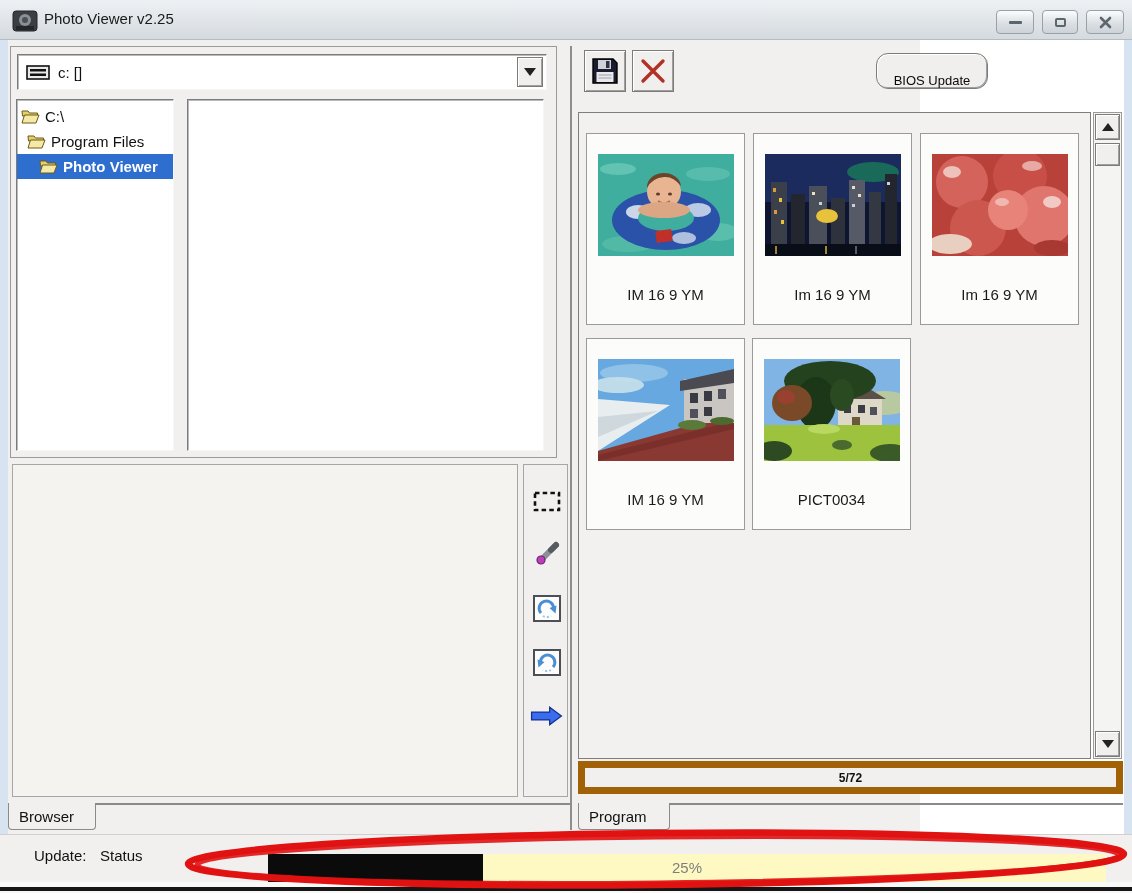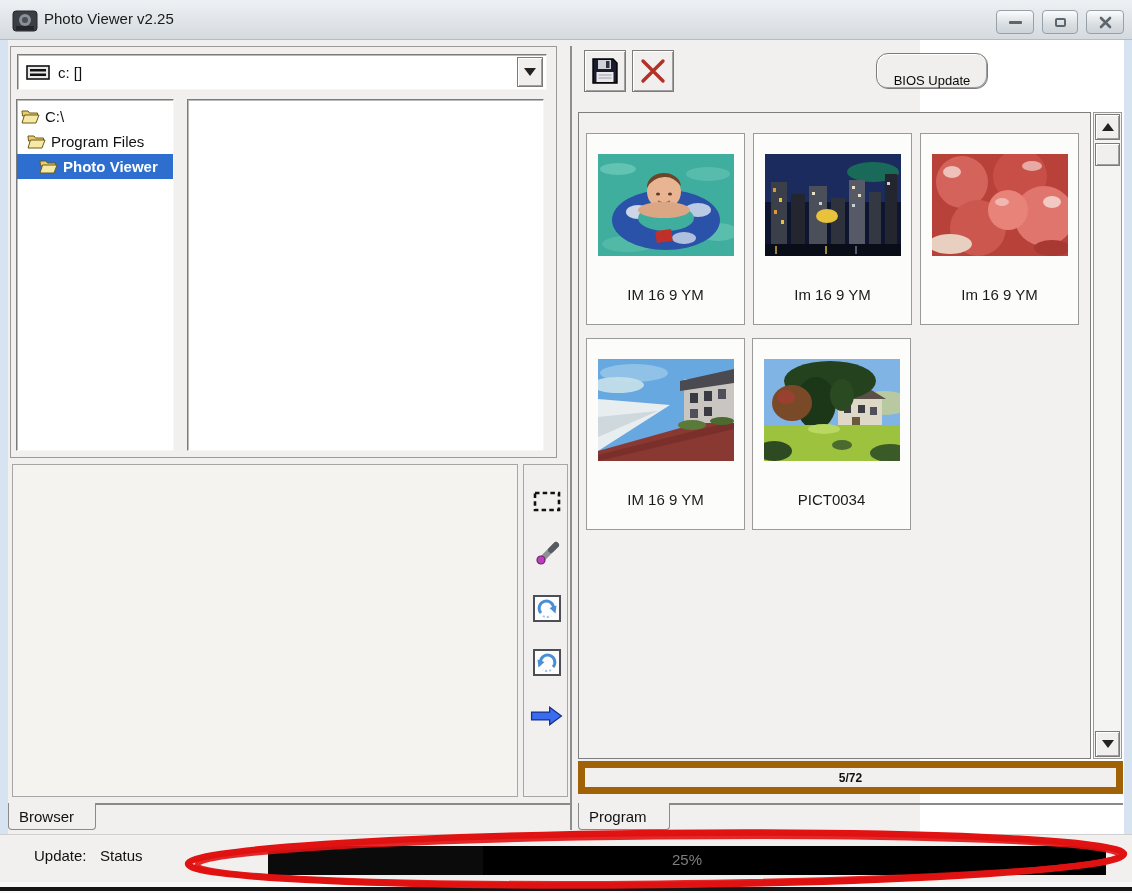--- a/index.html
+++ b/index.html
@@ -354,21 +354,21 @@
   </div>
 
   <div class="tabline" style="left:670px; width:453px;"></div>
   <div class="tab" style="left:578px; width:92px;">
     <span>Program</span>
   </div>
 
   <div class="status-bar">
     <span class="status-label">Update:</span>
     <span class="status-value">Status</span>
-    <div class="progress-track" style="background: #000000;">
+    <div class="progress-track" style="background: #fef9c3; margin-top: 8px;">
       <div class="progress-fill" style="width: 25.6%; background: rgb(11, 11, 11);"></div>
       <div class="progress-text" style="color: rgb(126, 126, 126);">25%</div>
     </div>
   </div>
 
   <div class="bottom-strip"></div>
   <div class="bottom-line"></div>
 
   <svg class="annotation-overlay" viewBox="0 0 1132 893">
     <g transform="rotate(-0.6 656 859)">

